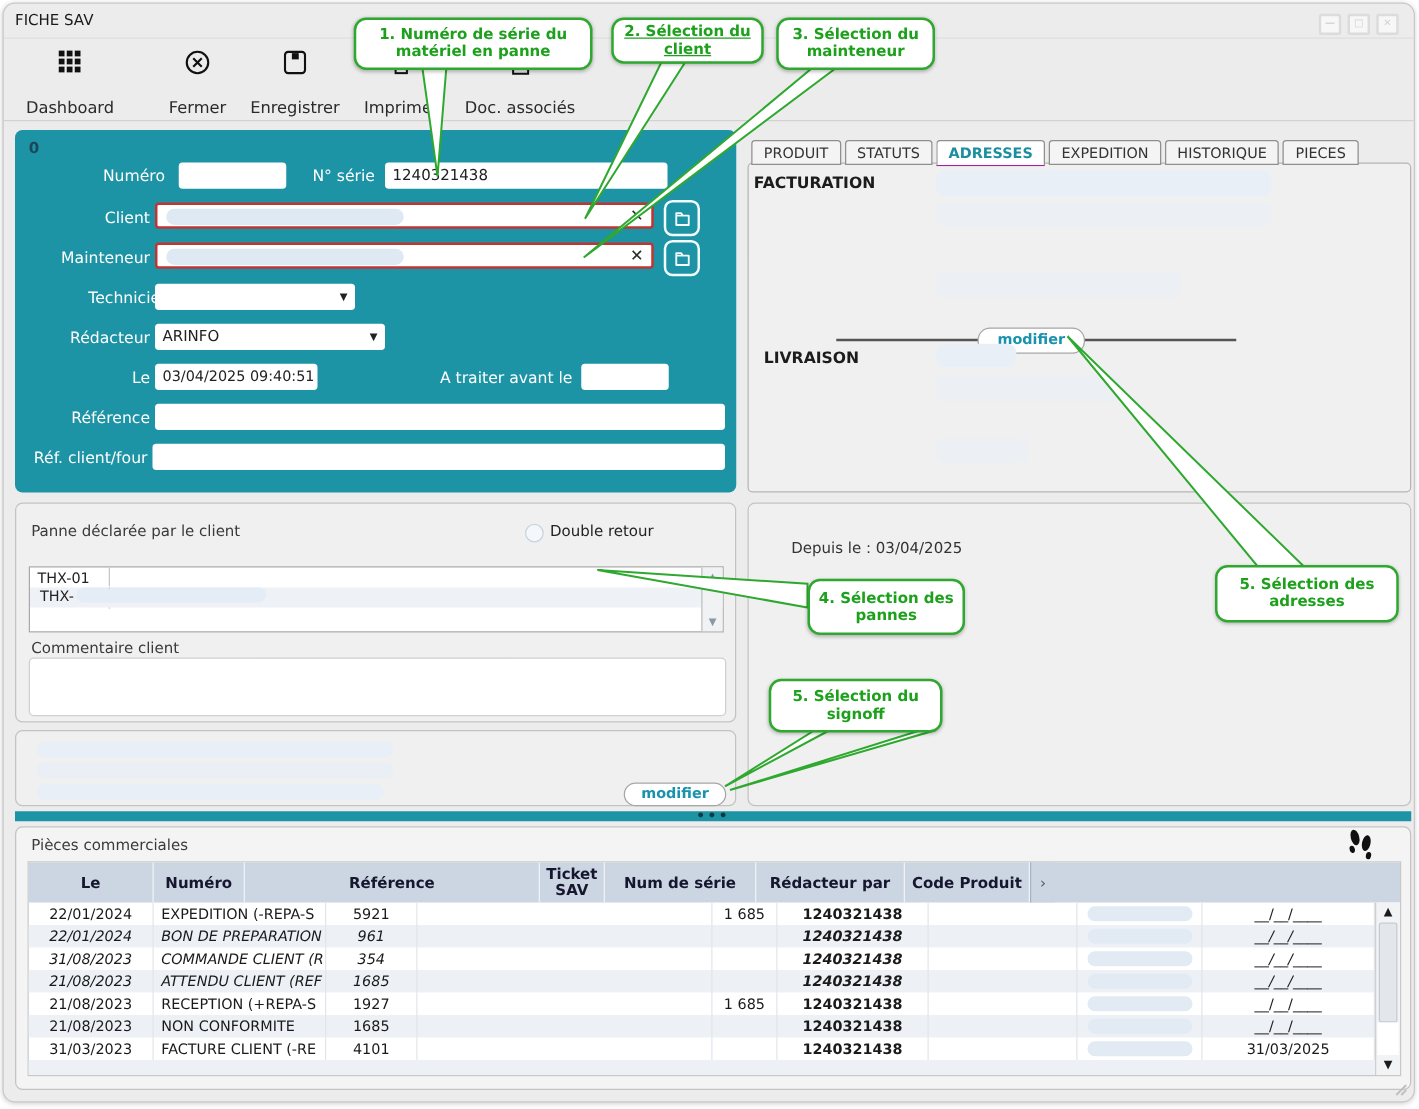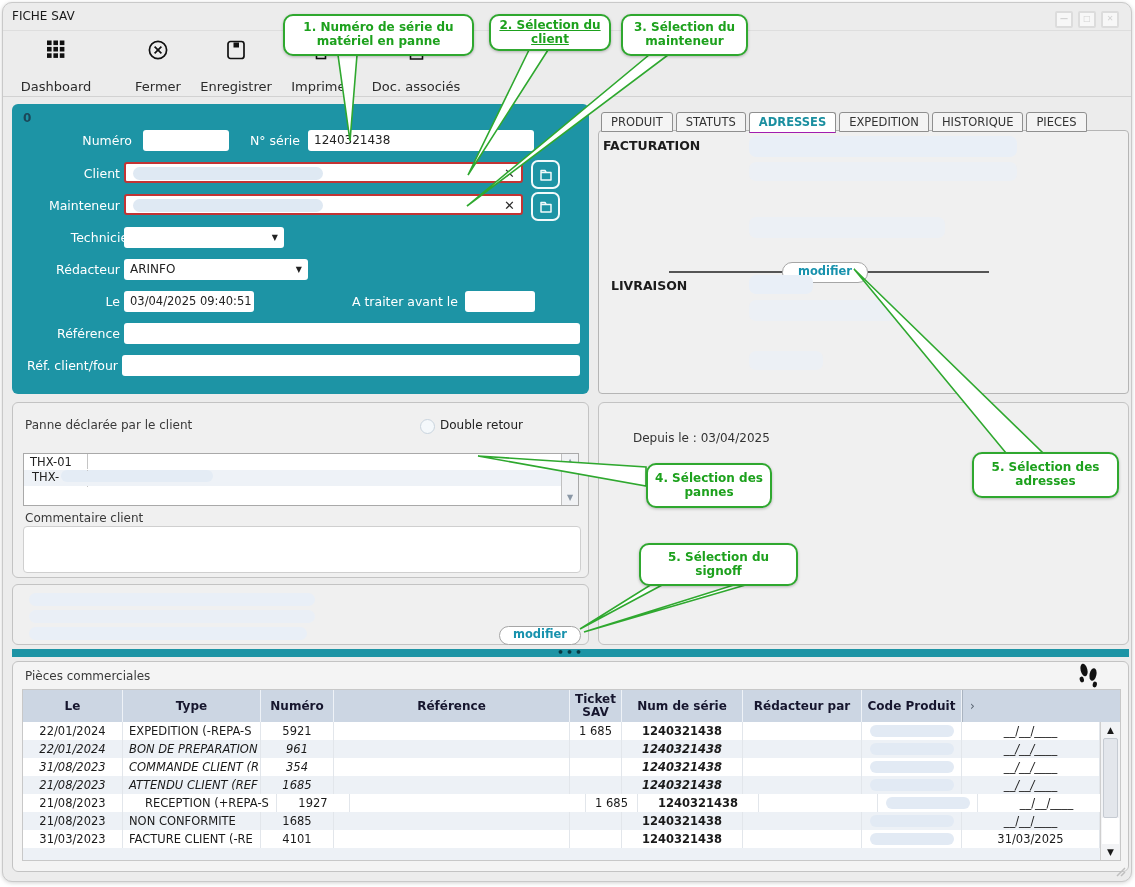--- a/index.html
+++ b/index.html
@@ -289,21 +289,20 @@
       <div class="plabel" style="left:12px;top:7px;">Pièces commerciales</div>
       <svg class="grip-foot" style="position:absolute;left:1062px;top:0px;" width="26" height="28" viewBox="0 0 26 28">
         <ellipse cx="9" cy="8" rx="3.4" ry="6.4" transform="rotate(-14 9 8)" fill="#111"></ellipse>
         <ellipse cx="6.8" cy="17.5" rx="2.1" ry="2.9" transform="rotate(-14 6.8 17.5)" fill="#111"></ellipse>
         <ellipse cx="18" cy="12.5" rx="3.4" ry="6.4" transform="rotate(12 18 12.5)" fill="#111"></ellipse>
         <ellipse cx="19.8" cy="22.5" rx="2.1" ry="2.9" transform="rotate(12 19.8 22.5)" fill="#111"></ellipse>
       </svg>
       <div class="ptable" id="ptable">
         <div class="phead" id="phead">
             <div class="hc" style="width: 100px;">Le</div>
-            <div class="hc" style="width: 138px;">Type</div>
             <div class="hc" style="width: 73px;">Numéro</div>
             <div class="hc" style="width: 236px;">Référence</div>
             <div class="hc" style="width: 52px;">Ticket SAV</div>
             <div class="hc" style="width: 121px;">Num de série</div>
             <div class="hc" style="width: 119px;">Rédacteur par</div>
             <div class="hc" style="width: 100px;">Code Produit</div>
             <div class="hchev">›</div>
           </div>
         <div id="pbody">
             <div class="prow">
@@ -345,21 +344,21 @@
               <div class="pc c-center" style="width: 73px;">1685</div>
               <div class="pc c-left" style="width: 236px;"></div>
               <div class="pc c-center" style="width: 52px;"></div>
               <div class="pc c-center c-bold" style="width: 121px;">1240321438</div>
               <div class="pc c-left" style="width: 119px;"></div>
               <div class="pc c-center" style="width: 100px;"><span class="codepill"></span></div>
               <div class="pc c-center" style="width: 138px;">__/__/____</div>
             </div>
             <div class="prow">
               <div class="pc c-center" style="width: 100px;">21/08/2023</div>
-              <div class="pc c-left" style="width: 138px; margin-left: 16px;">RECEPTION (+REPA-S</div>
+              <div class="pc c-left" style="width: 138px;">RECEPTION (+REPA-S</div>
               <div class="pc c-center" style="width: 73px;">1927</div>
               <div class="pc c-left" style="width: 236px;"></div>
               <div class="pc c-center" style="width: 52px;">1 685</div>
               <div class="pc c-center c-bold" style="width: 121px;">1240321438</div>
               <div class="pc c-left" style="width: 119px;"></div>
               <div class="pc c-center" style="width: 100px;"><span class="codepill"></span></div>
               <div class="pc c-center" style="width: 138px;">__/__/____</div>
             </div>
             <div class="prow alt">
               <div class="pc c-center" style="width: 100px;">21/08/2023</div>
@@ -407,16 +406,16 @@
     <polygon points="652,584 664,584 580,629" fill="#fff" stroke="#2fa82f" stroke-width="1.6"></polygon>
     <polygon points="737,584 749,584 584,632" fill="#fff" stroke="#2fa82f" stroke-width="1.6"></polygon>
     <polygon points="1006,453 1043,453 854,269" fill="#fff" stroke="#2fa82f" stroke-width="1.6"></polygon>
   </svg>
 
   <div id="callouts">
       <div class="callout" style="left: 283px; top: 14px; width: 191px; height: 42px;">1. Numéro de série du matériel en panne</div>
       <div class="callout" style="left: 489px; top: 14px; width: 122px; height: 37px; text-decoration: underline;">2. Sélection du client</div>
       <div class="callout" style="left: 621px; top: 14px; width: 127px; height: 42px;">3. Sélection du mainteneur</div>
       <div class="callout" style="left: 646px; top: 463px; width: 126px; height: 45px;">4. Sélection des pannes</div>
-      <div class="callout" style="left: 639px; top: 543px; width: 159px; height: 43px;">5. Sélection du signoff</div>
+      <div class="callout" style="left: 615px; top: 543px; width: 139px; height: 43px;">5. Sélection du signoff</div>
       <div class="callout" style="left: 948px; top: 452px; width: 147px; height: 46px; margin-left: 24px;">5. Sélection des adresses</div>
     </div>
 </div>
 
 </body></html>

